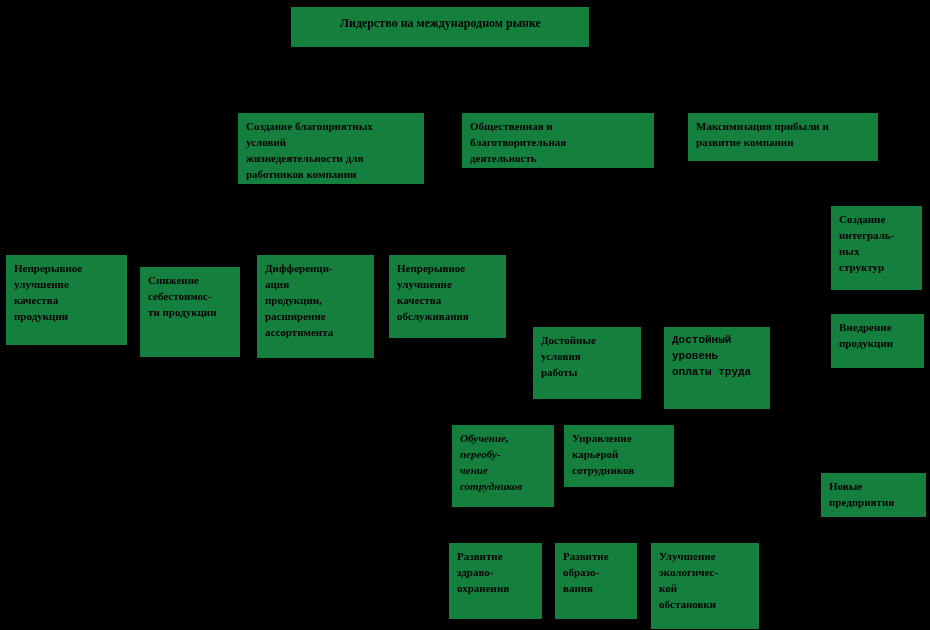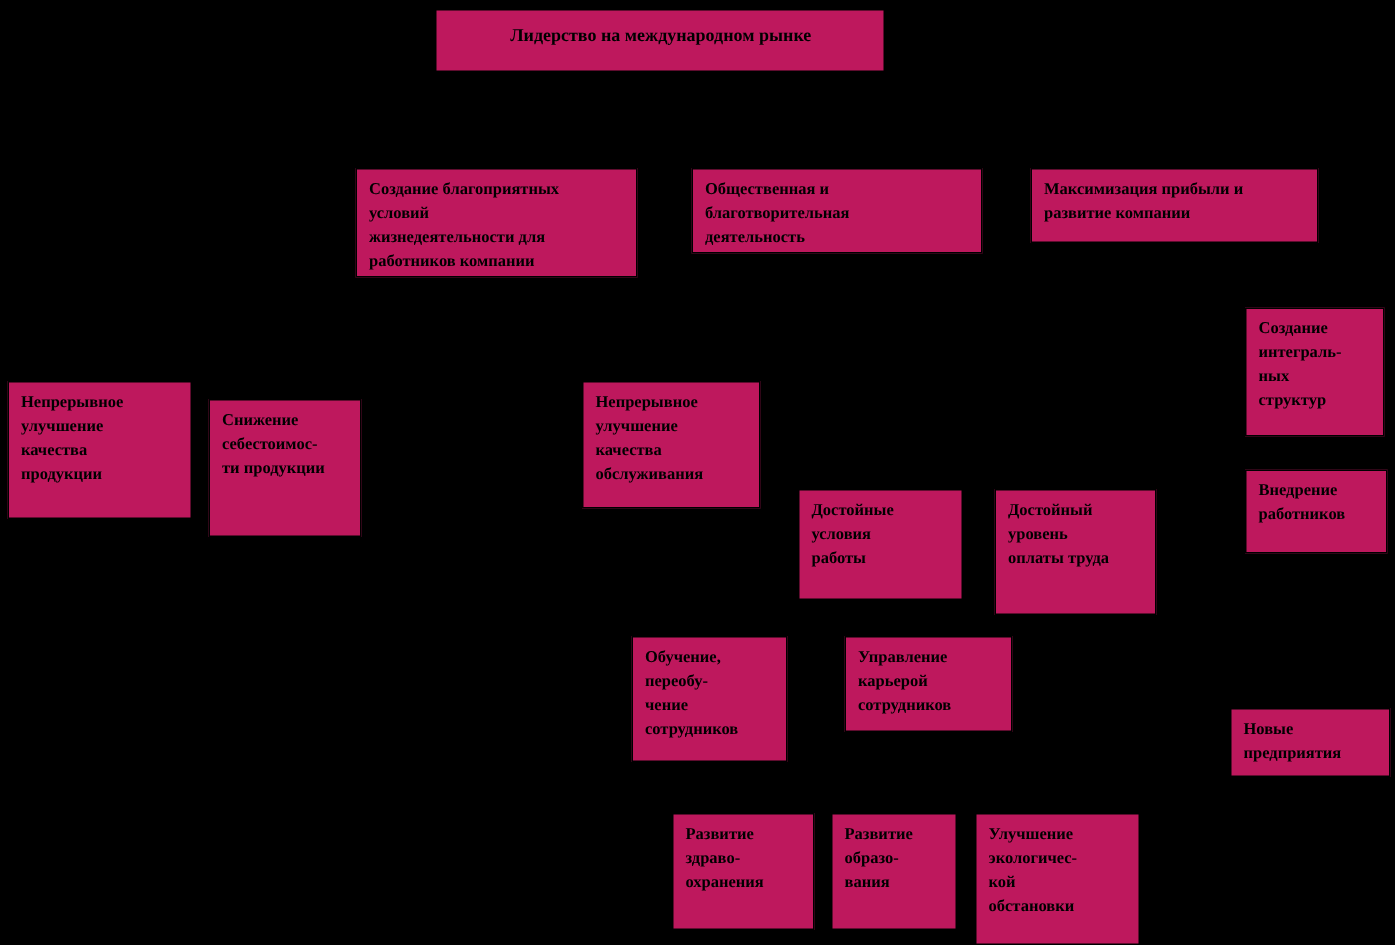--- a/index.html
+++ b/index.html
@@ -12,21 +12,21 @@
     position: relative;
     width: 930px;
     height: 630px;
     background: #000000;
     overflow: hidden;
     font-family: "Liberation Serif", "DejaVu Serif", serif;
   }
   .node {
     position: absolute;
     box-sizing: border-box;
-    background: #be185d;
+    background: #15803d;
     border: 1px solid #000000;
     color: #000000;
     font-weight: bold;
     font-size: 11px;
     line-height: 1.45;
     padding: 6px 7px 5px 8px;
     white-space: pre-line;
     overflow: hidden;
   }
   .node.root {
@@ -57,35 +57,40 @@
 
   <div class="node" style="left:5px; top:254px; width:123px; height:92px;">Непрерывное
 улучшение
 качества
 продукции</div>
 
   <div class="node" style="left:139px; top:254px; width:102px; height:92px;margin-top:12px;">Снижение
 себестоимос-
 ти продукции</div>
 
+  <div class="node" style="left:256px; top:254px; width:119px; height:105px;">Дифференци-
+ация
+продукции,
+расширение
+ассортимента</div>
 
   <div class="node" style="left:388px; top:254px; width:119px; height:85px;">Непрерывное
 улучшение
 качества
 обслуживания</div>
 
   <div class="node" style="left:532px; top:326px; width:110px; height:74px;">Достойные
 условия
 работы</div>
 
-  <div class="node" style="left:663px; top:326px; width:108px; height:84px;">Достойный
+  <div class="node" style="left:663px; top:326px; width:108px; height:84px;font-family:Liberation Mono, monospace;">Достойный
 уровень
 оплаты труда</div>
 
-  <div class="node" style="left:421px; top:424px; width:104px; height:84px;">Обучение,
+  <div class="node" style="left:451px; top:424px; width:104px; height:84px;font-style:italic;">Обучение,
 переобу-
 чение
 сотрудников</div>
 
   <div class="node" style="left:563px; top:424px; width:112px; height:64px;">Управление
 карьерой
 сотрудников</div>
 
   <div class="node" style="left:448px; top:542px; width:95px; height:78px;">Развитие
 здраво-
@@ -99,19 +104,19 @@
 экологичес-
 кой
 обстановки</div>
 
   <div class="node" style="left:830px; top:205px; width:93px; height:86px;">Создание
 интеграль-
 ных
 структур</div>
 
   <div class="node" style="left:830px; top:313px; width:95px; height:56px;">Внедрение
-работников</div>
+продукции</div>
 
 
   <div class="node" style="left:820px; top:472px; width:107px; height:46px;">Новые
 предприятия</div>
 
 </div>
 
 </body></html>

